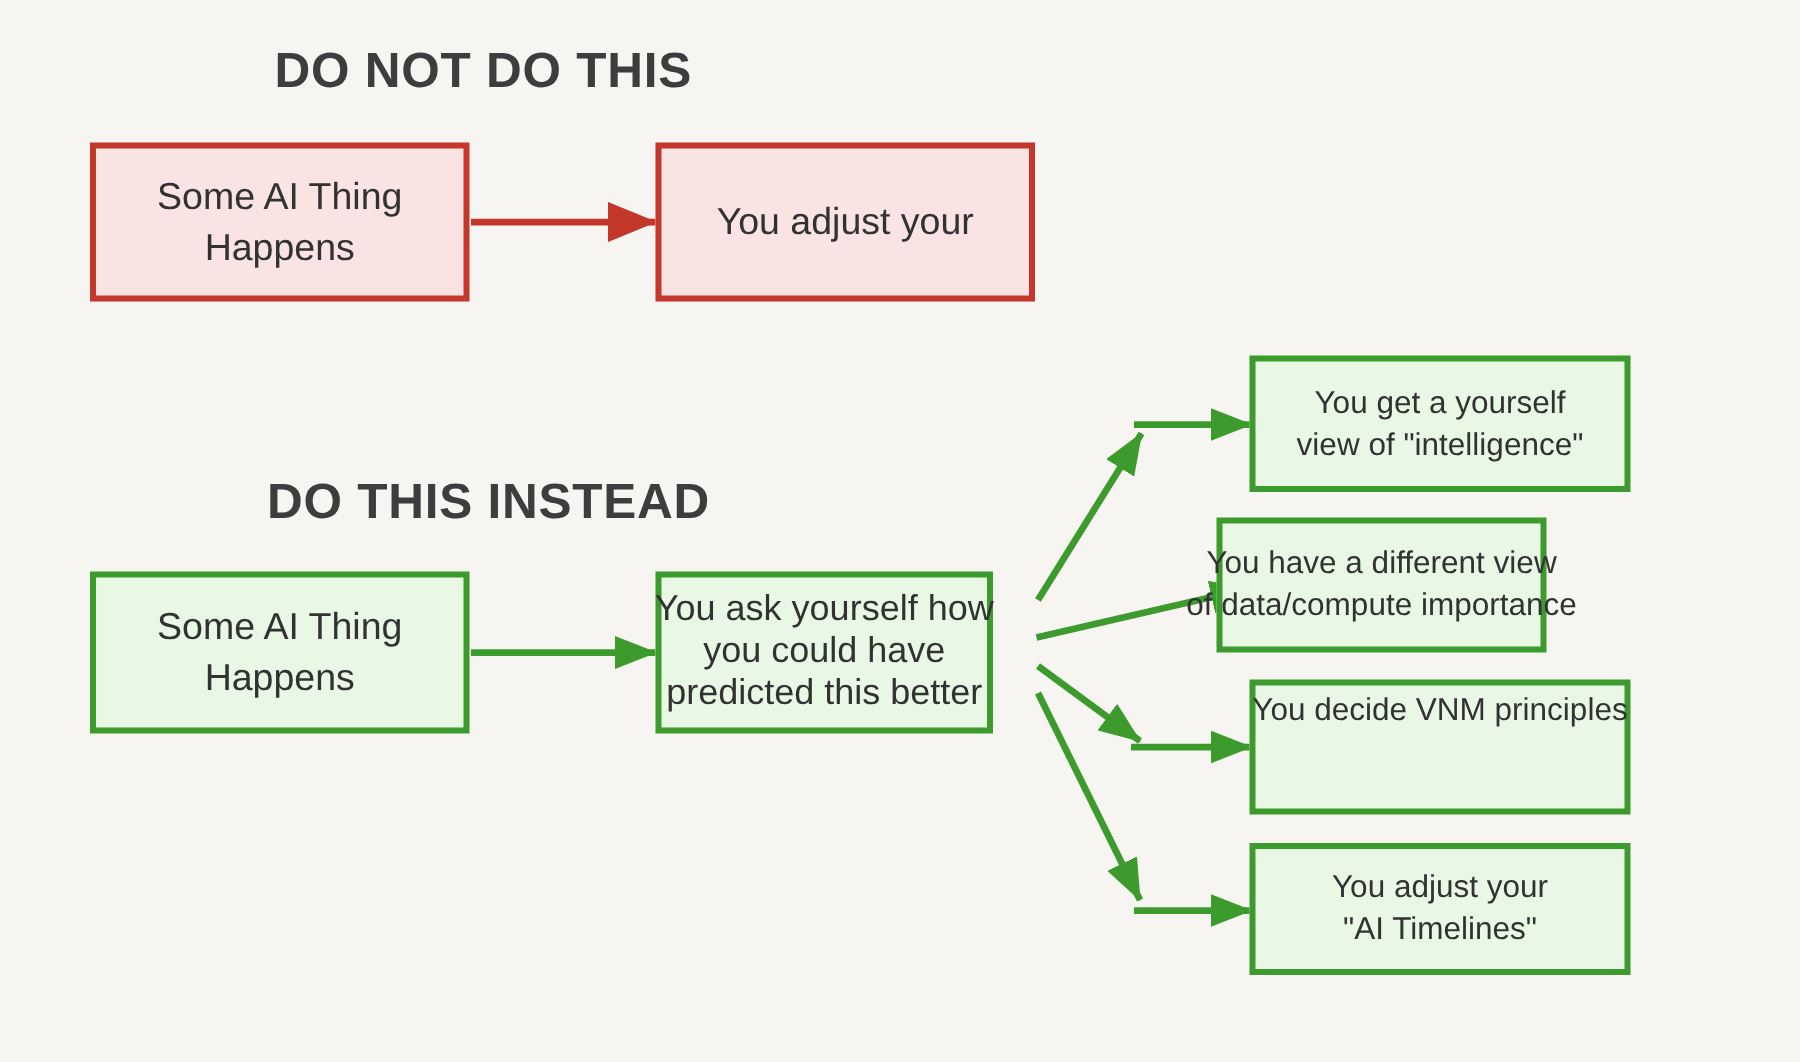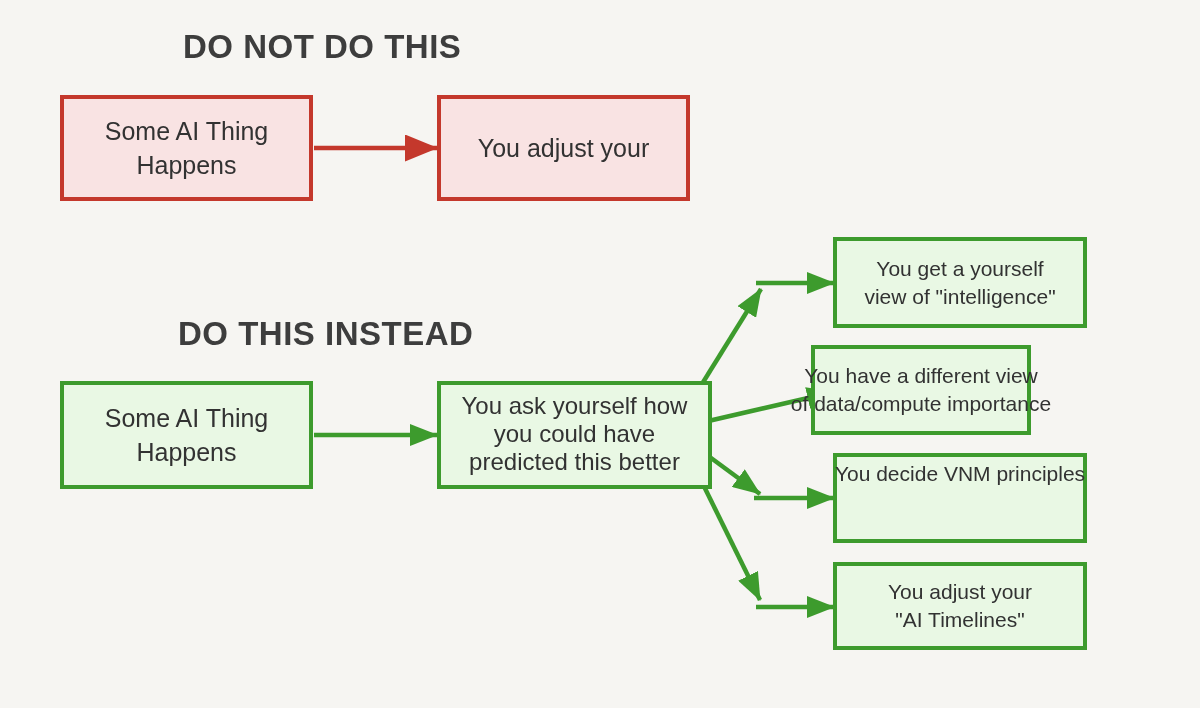--- a/index.html
+++ b/index.html
@@ -108,21 +108,21 @@
     <span>You adjust your</span>
   </div>
 
   <div class="heading" style="left:178px; top:315px;">DO THIS INSTEAD</div>
 
   <div class="node green main" style="left:60px; top:381px; width:253px; height:108px;">
     <span>Some AI Thing</span>
     <span>Happens</span>
   </div>
 
-  <div class="node green mid" style="left:437px; top:381px; width:275px; height:108px;">
+  <div class="node green mid" style="left:437px; top:381px; width:225px; height:108px;">
     <span>You ask yourself how</span>
     <span>you could have</span>
     <span>predicted this better</span>
   </div>
 
   <div class="node green outcome" style="left:833px; top:237px; width:254px; height:91px;">
     <span>You get a yourself</span>
     <span>view of "intelligence"</span>
   </div>
 

